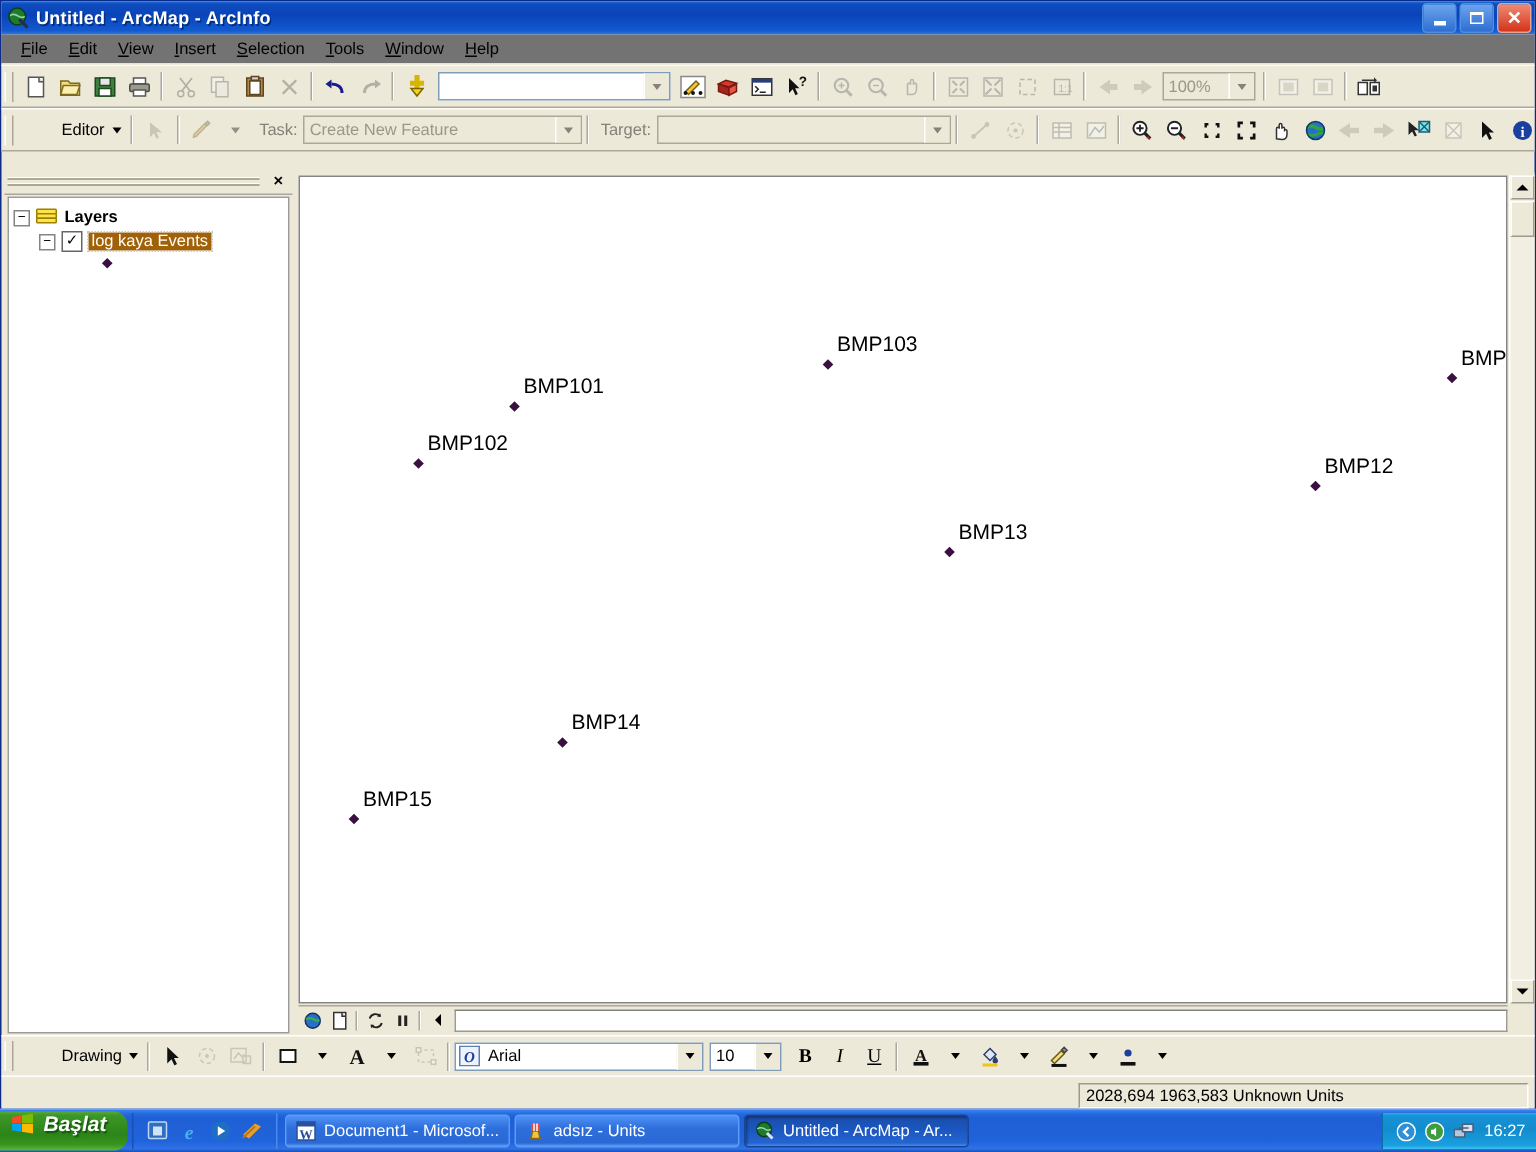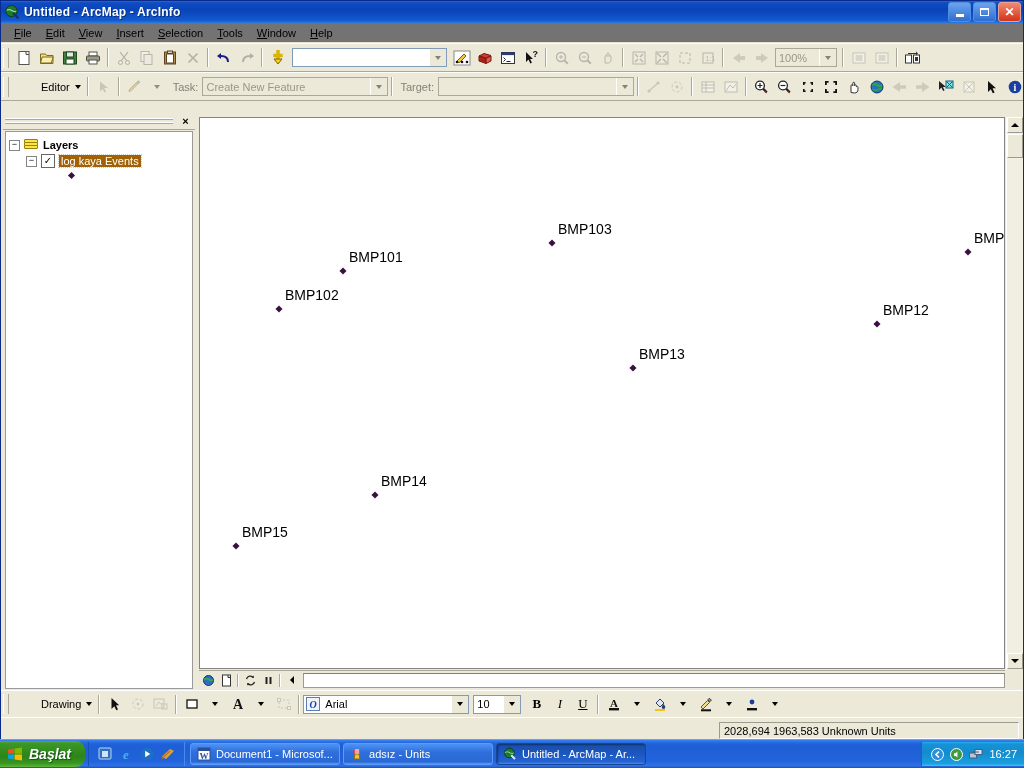--- a/index.html
+++ b/index.html
@@ -110,21 +110,21 @@
   .statusbar{position:absolute;left:0;right:0;bottom:0;height:21px;background:#ece9d8;
              border-top:1px solid #fff;display:flex;align-items:flex-end;justify-content:flex-end;}
   .stpanel{height:17px;border:1px solid;border-color:#9d9a8f #fff #fff #9d9a8f;background:#ece9d8;
            font-size:11px;line-height:16px;padding:0 4px;color:#000;box-sizing:border-box;margin-right:4px;}
   
   #taskbar{position:absolute;left:0;bottom:0;width:1024px;height:28px;
       background:linear-gradient(to bottom,#3c81f3 0%,#246bdf 9%,#1f5fd6 18%,#2163da 75%,#2f72e8 92%,#1a4fb8 100%);
       display:flex;align-items:center;border-top:1px solid #6a9fef;}
   .start{height:26px;margin:1px 0;padding:0 14px 0 7px;
       background:linear-gradient(to bottom,#57ab3c 0%,#3e9628 10%,#2f8a1c 45%,#2b8518 60%,#39951f 85%,#5cb63d 100%);
-      border-radius:0 9px 9px 0;display:flex;align-items:center;gap:6px;
+      border-radius:0 9px 9px 0;display:flex;gap:6px;
       color:#fff;font-weight:bold;font-style:italic;font-size:14px;
       text-shadow:1px 1px 1px #10500a;cursor:default;}
   .qlaunch{display:flex;align-items:center;gap:5px;padding:0 8px;height:24px;
            border-left:1px solid #1a4fb8;border-right:1px solid #4a8af0;margin-left:3px;}
   .qi{width:16px;height:16px;position:relative;}
   .tasks{display:flex;align-items:center;gap:3px;margin-left:5px;flex:1;height:24px;}
   .task{height:22px;min-width:150px;max-width:165px;display:flex;align-items:center;gap:5px;
         padding:0 6px;border-radius:3px;color:#fff;font-size:11px;
         background:linear-gradient(to bottom,#4f92f5,#2e6fdc 40%,#2a68d4 90%,#5b9af8);
         border:1px solid #5d9cf6;box-sizing:border-box;overflow:hidden;white-space:nowrap;cursor:default;}

